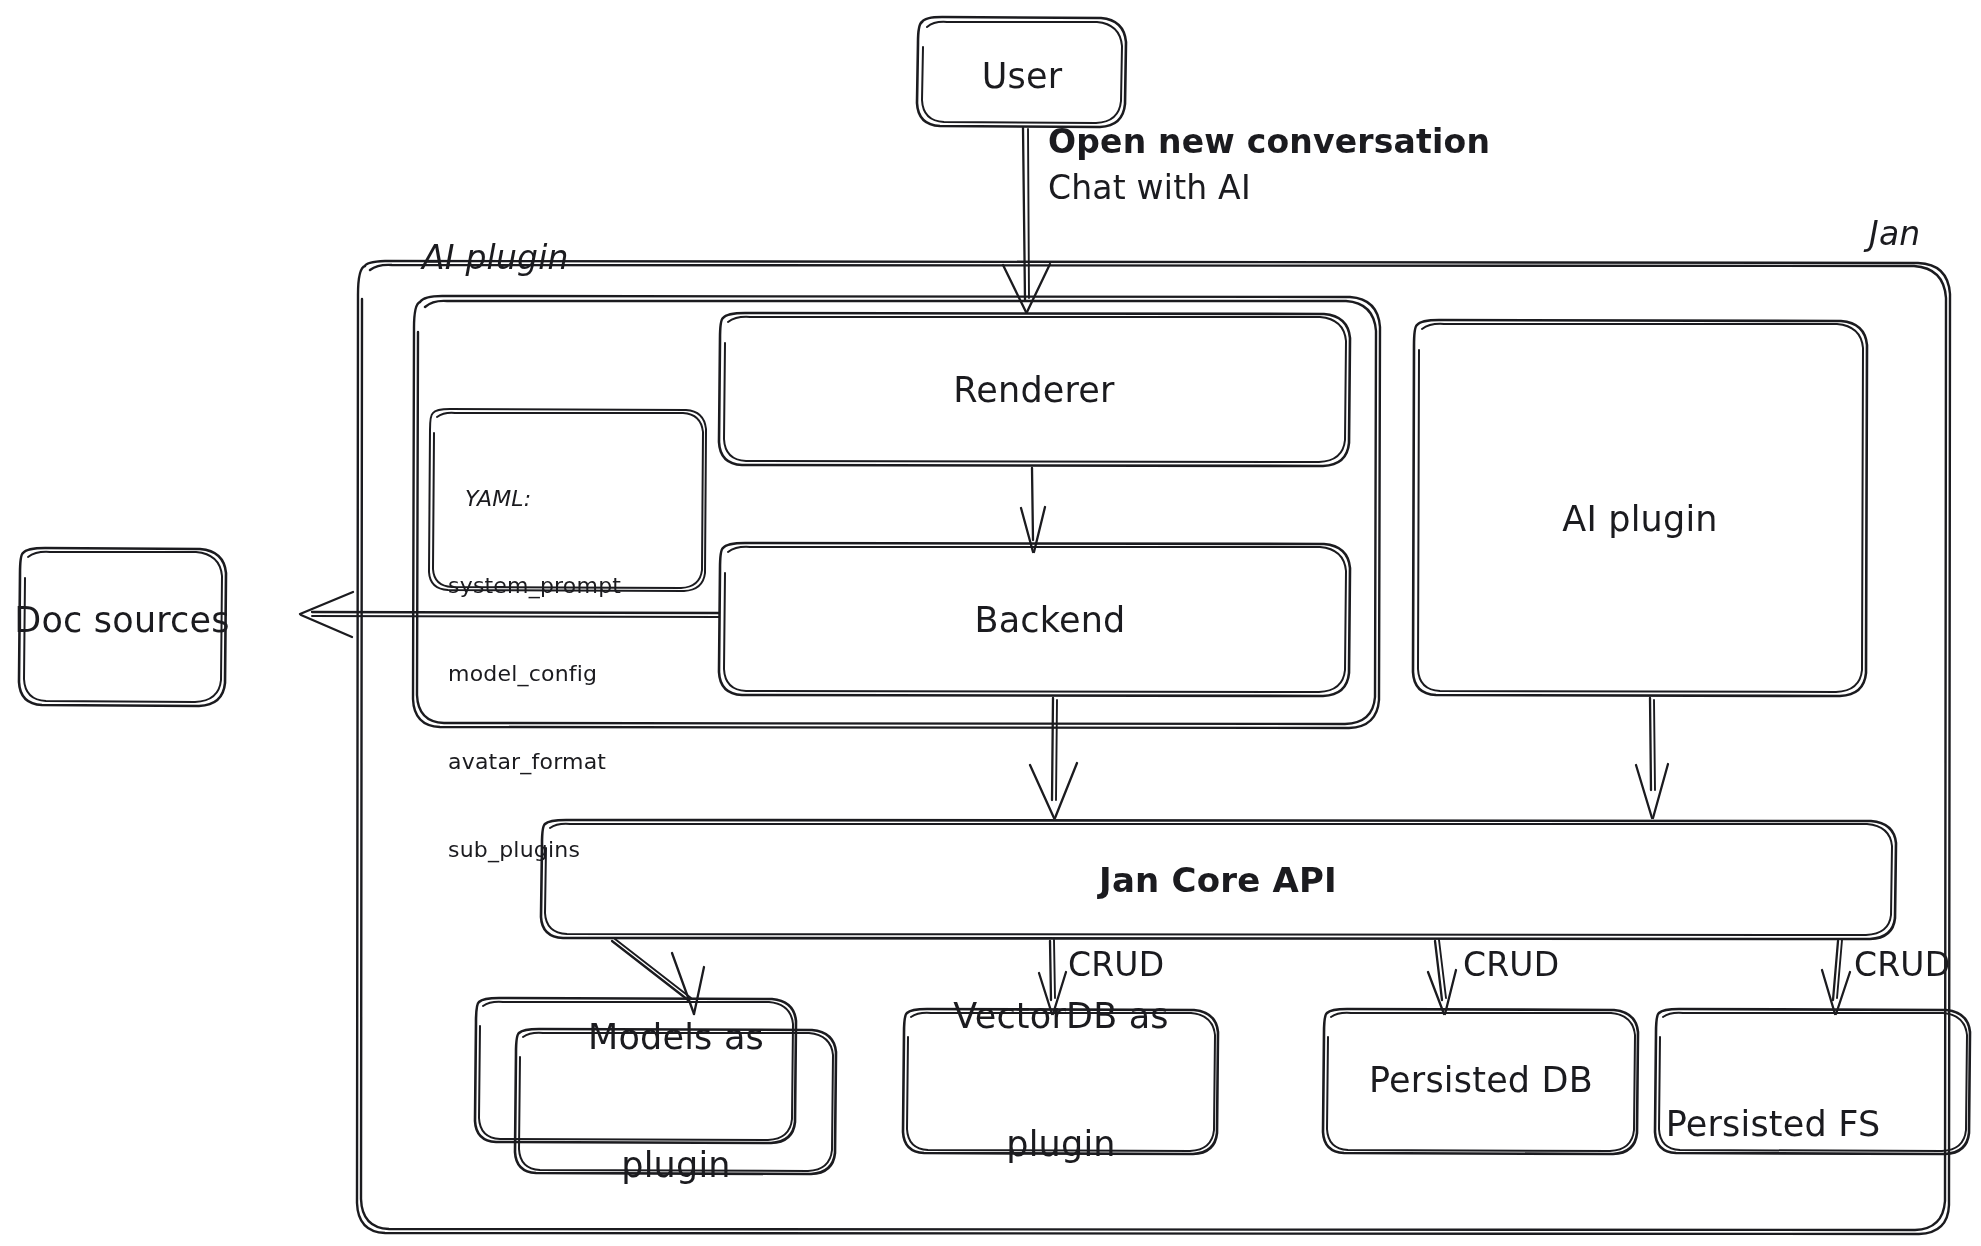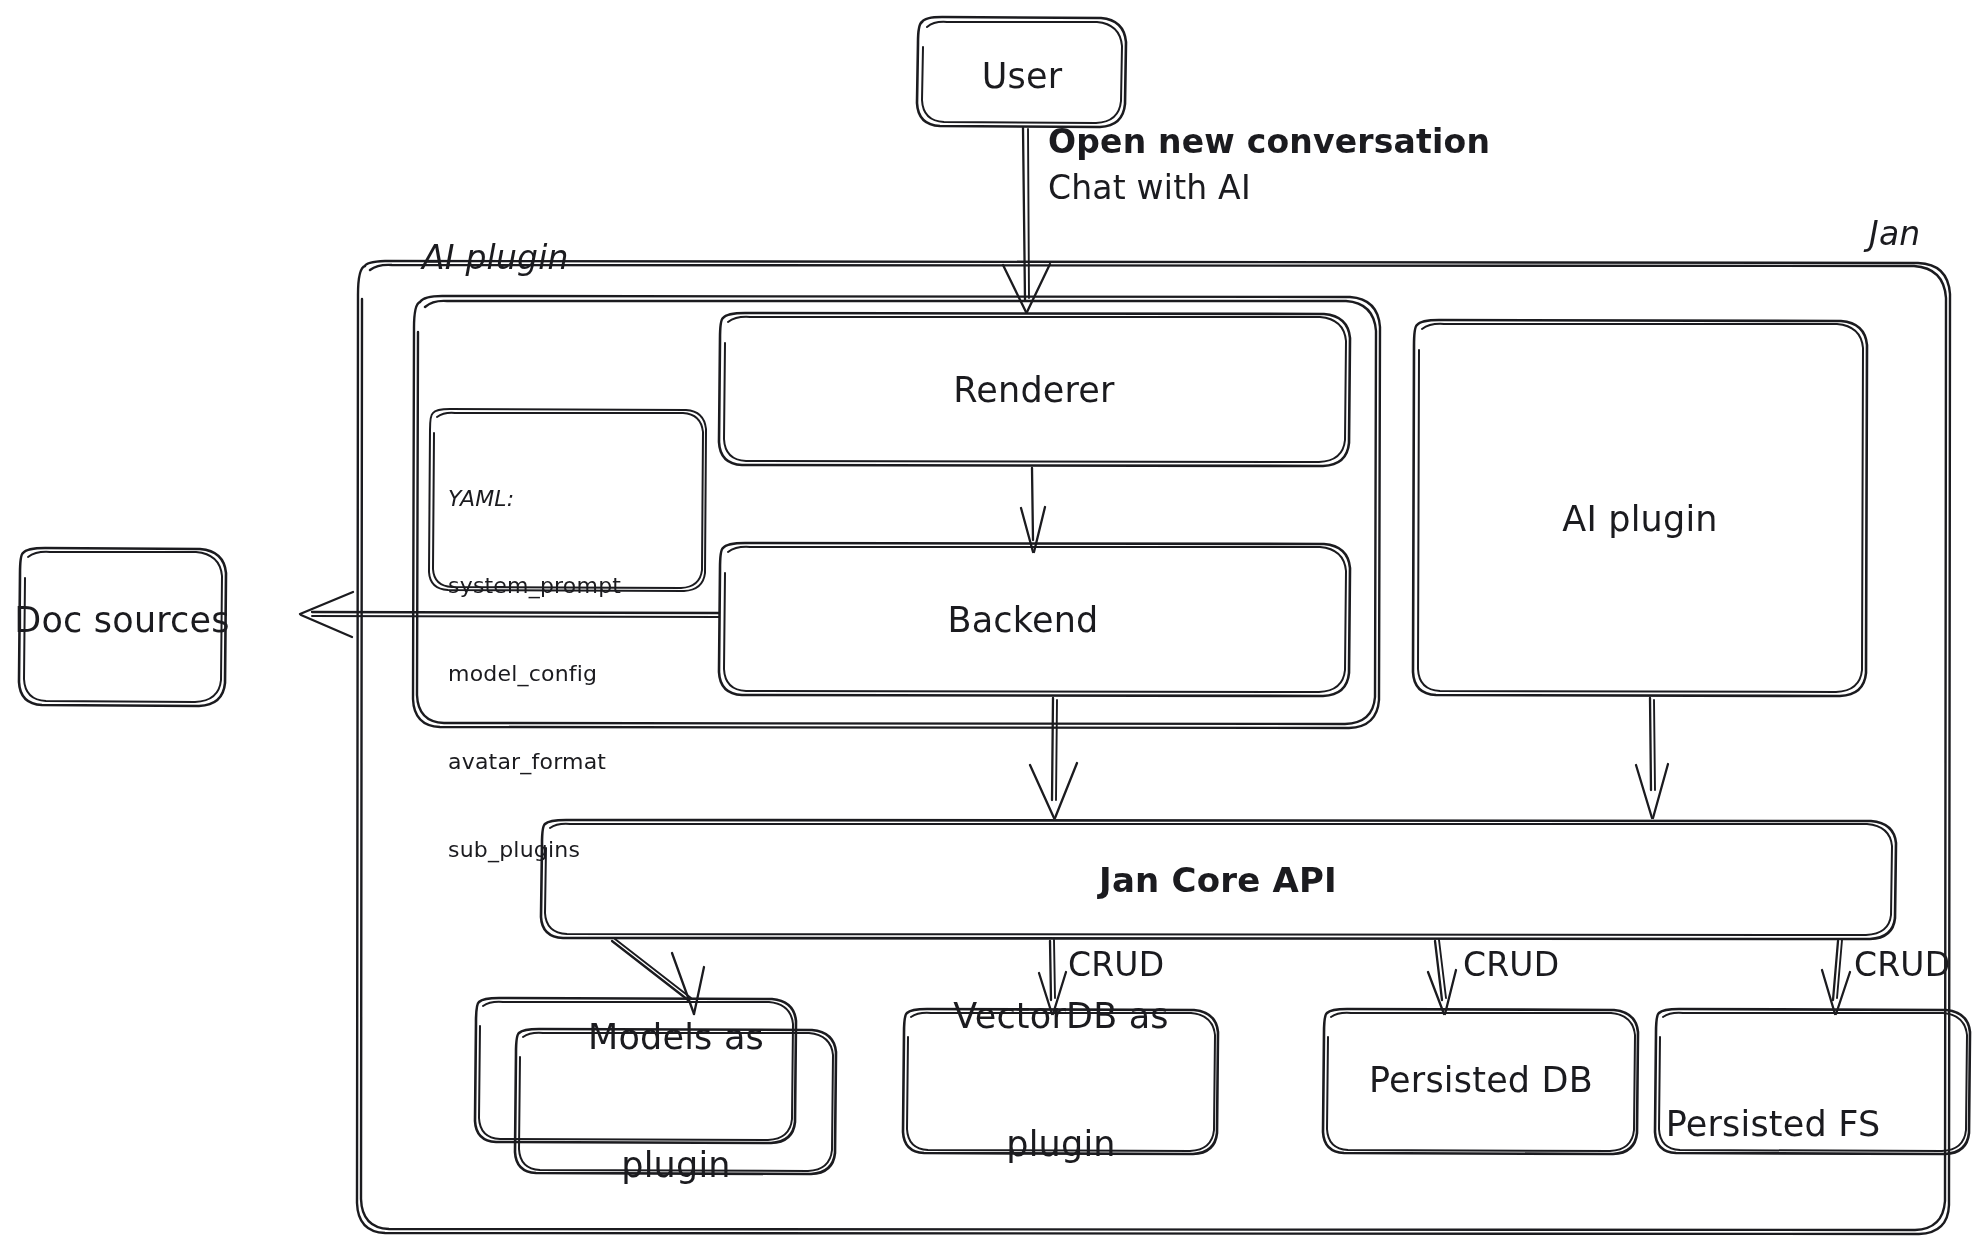--- a/index.html
+++ b/index.html
@@ -47,20 +47,21 @@
   }
   .edge-label {
     font-size: 33px;
   }
   .yaml-label {
     font-size: 22px;
     line-height: 1.33;
   }
   .yaml-head {
     font-style: italic;
+    margin-left: 17px;
   }
   .api-label {
     font-size: 34px;
     text-align: center;
     transform: translate(-50%, -50%);
   }
 </style>
 </head>
 <body>
 
@@ -215,21 +216,21 @@
 
   <div class="lbl edge-label" style="left:1048px; top:123px;font-weight:bold;">Open new conversation</div>
   <div class="lbl edge-label" style="left:1048px; top:149px;margin-top:20px;">Chat with AI</div>
 
   <div class="lbl group-label" style="left:422px; top:239px;">AI plugin</div>
 
   <div class="lbl group-label" style="left:1869px; top:215px;">Jan</div>
 
   <div class="lbl node-label" style="left:1034px; top:391px;">Renderer</div>
 
-  <div class="lbl node-label" style="left:1023px; top:621px;">Backend</div>
+  <div class="lbl node-label" style="left:1050px; top:621px;">Backend</div>
 
   <div class="lbl node-label" style="left:122px; top:621px;">Doc sources</div>
 
   <div class="lbl node-label" style="left:1640px; top:520px;">AI plugin</div>
 
   <div class="lbl yaml-label" style="left:448px; top:425px;">
     <div class="yaml-head">YAML:</div>
     <div>system_prompt</div>
     <div>model_config</div>
     <div>avatar_format</div>

